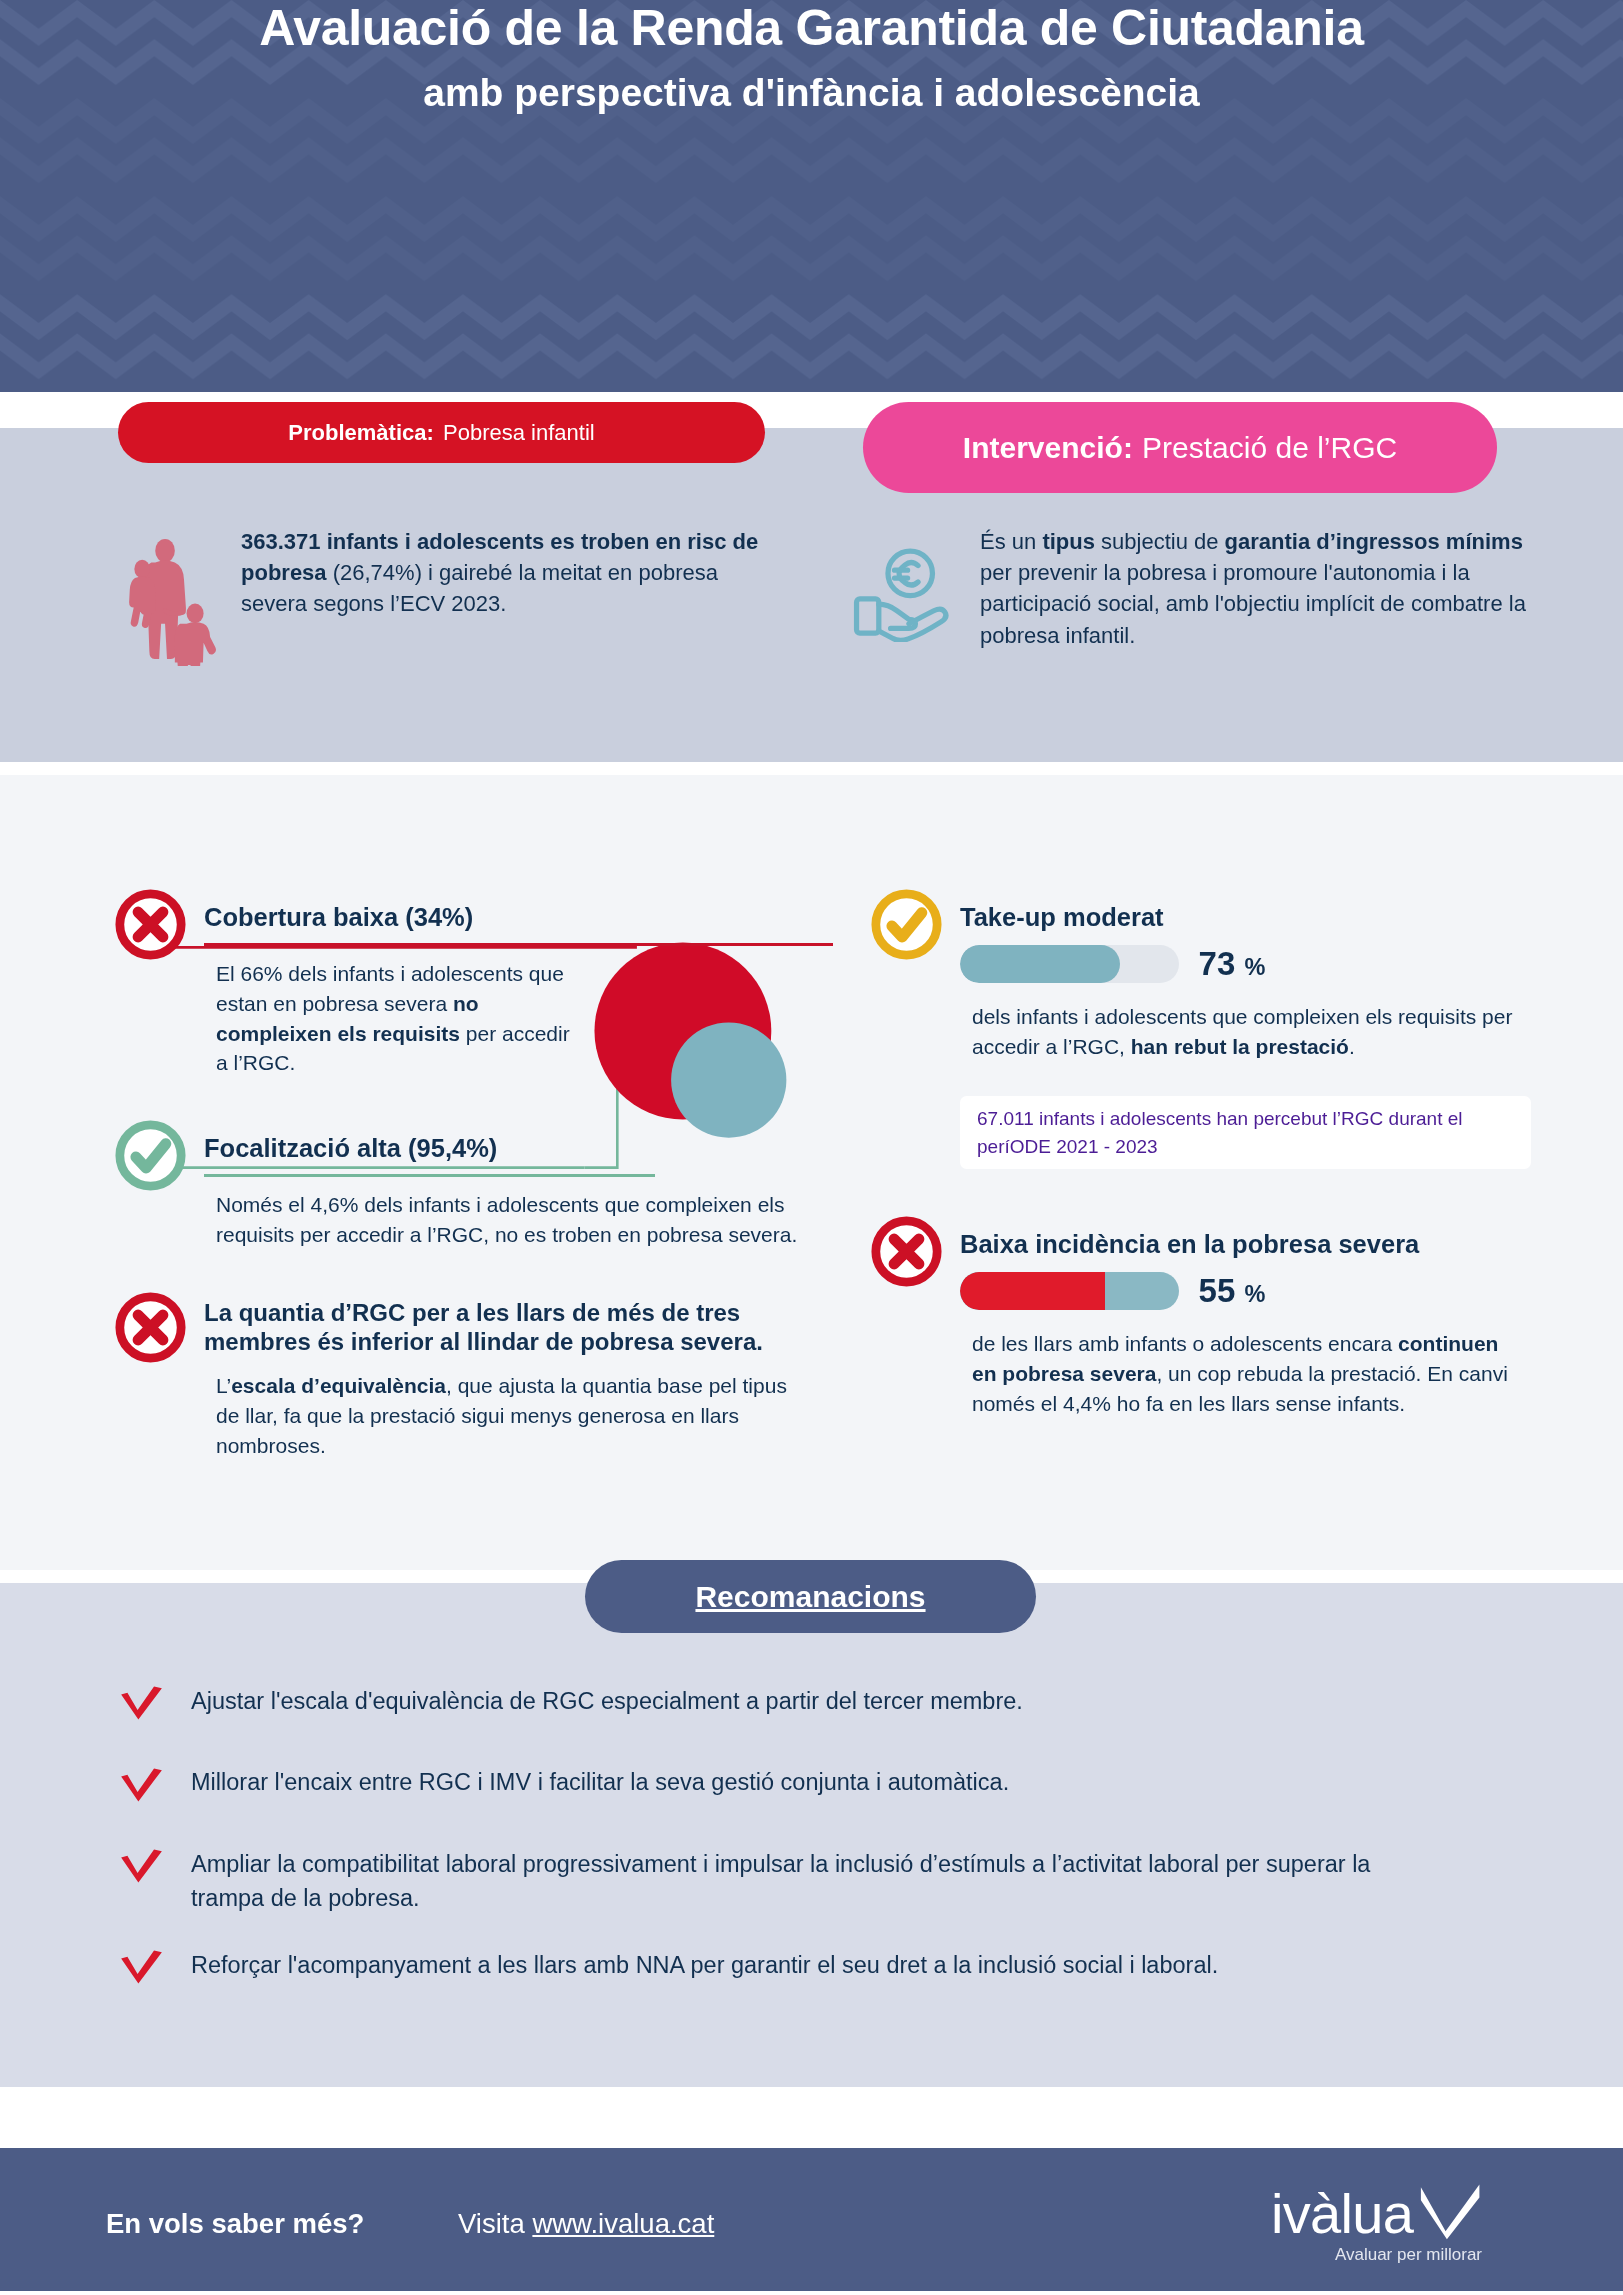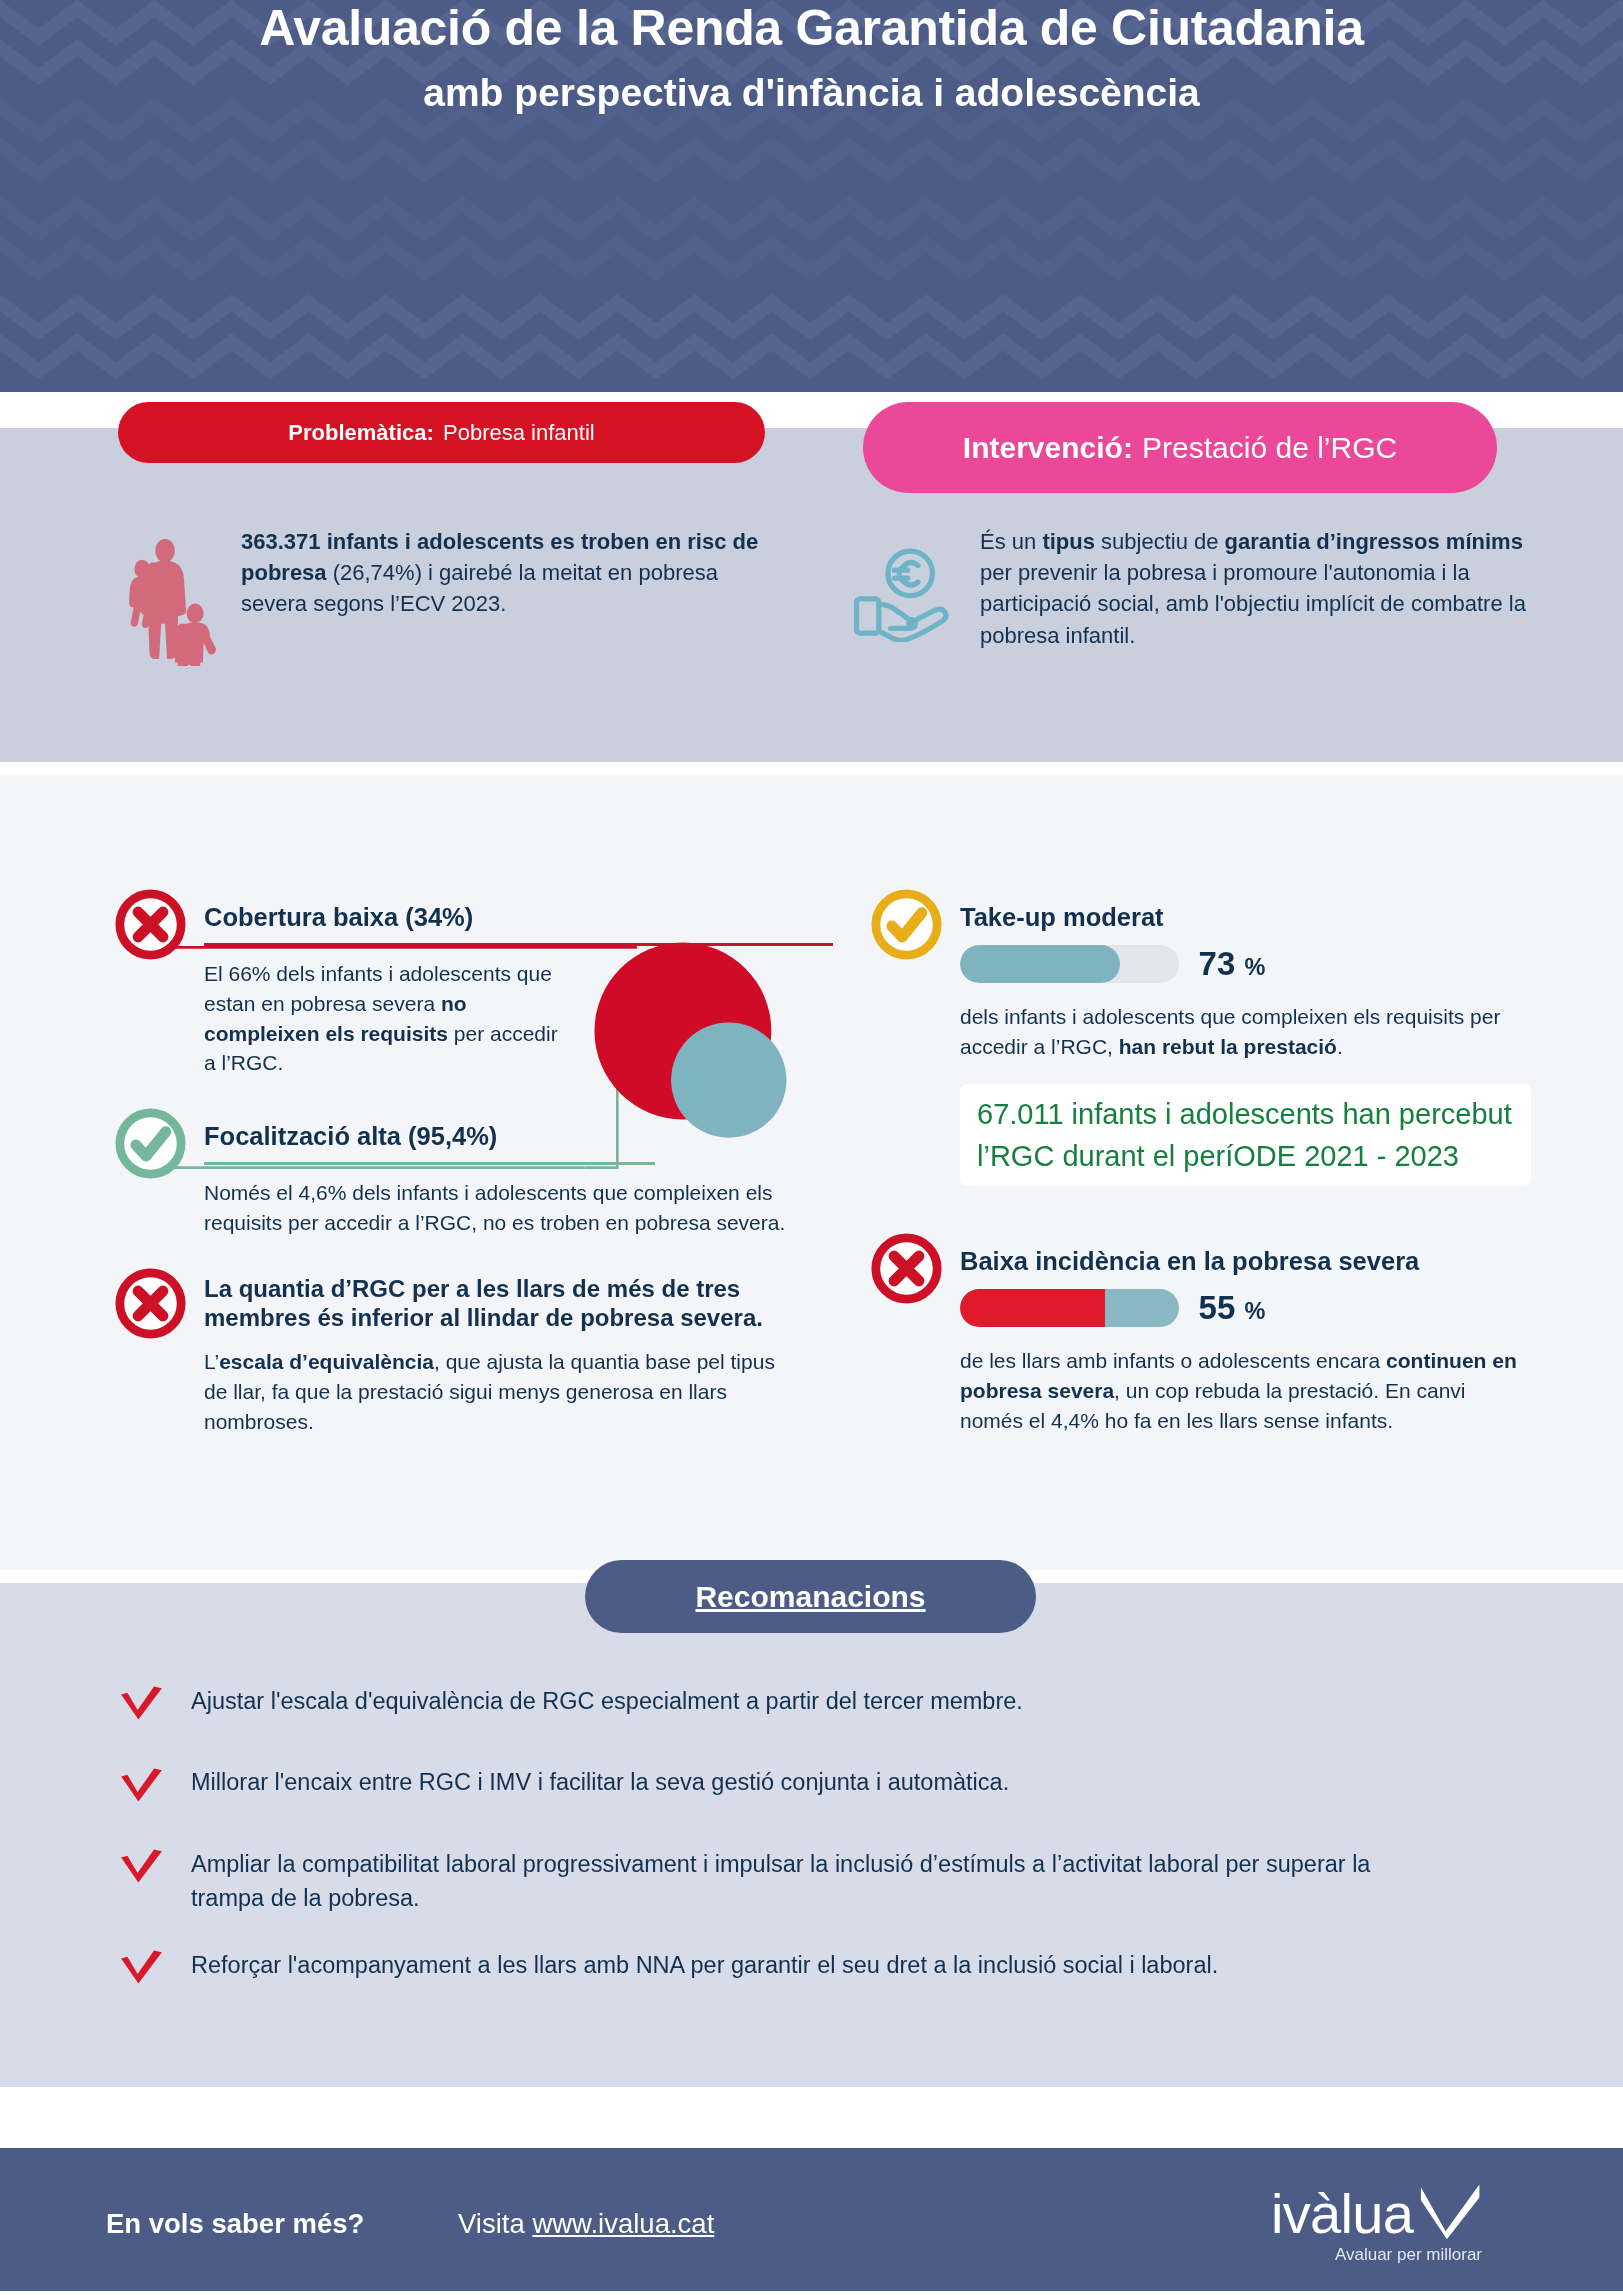--- a/index.html
+++ b/index.html
@@ -98,21 +98,21 @@
   .res-row{position:relative;display:flex;align-items:flex-start;gap:17px;}
   .badge{flex:0 0 73px;width:73px;height:73px;margin-top:-5.2px;}
   .res-content{flex:1;min-width:0;}
   .res-head{
     font-size:25.5px;font-weight:bold;color:#123050;line-height:1.2;
     margin:9.2px 0 0 0;
   }
   .rule{height:2.6px;border:0;margin:10.5px 0 13px 0;}
   .rule-red{background:#c8122a;}
   .rule-green{background:#74b79c;}
-  .res-p{font-size:21px;line-height:1.42;color:#123050;margin:0;}
+  .res-p{font-size:21px;line-height:1.42;color:#123050;margin:12px;}
   .res-p b{font-weight:bold;}
 
   
   .circles{
     position:absolute;left:451px;top:43px;width:262px;height:262px;
     pointer-events:none;
   }
 
   
   .connectors{position:absolute;left:0;top:0;width:719px;height:497px;pointer-events:none;}
@@ -125,21 +125,21 @@
   .bar-fill{height:100%;border-radius:653px;position:absolute;left:0;top:0;}
   .bar-fill-teal{background:#7fb3c0;}
   .bar-fill-red{background:#e01b2b;border-radius:653px 0 0 653px;}
   .bar-fill-tealfull{background:#8ab8c4;}
   .bar-pct{font-size:33px;font-weight:bold;color:#123050;white-space:nowrap;}
   .bar-pct .sm{font-size:23.5px;font-weight:bold;}
 
   .callout{
     background:#ffffff;border-radius:6.5px;
     padding:9.2px 17px;margin-top:22px;display:inline-block;
-    font-size:29px;line-height:1.45;color:#15803d;
+    font-size:19px;line-height:1.45;color:#4c1d95;
   }
 
   
   .band-reco{
     position:absolute;left:0;top:1583px;width:1623px;height:504px;
     background:#d8dce8;
   }
   .pill-reco{
     left:585px;top:-23px;width:451px;height:73px;font-size:30px;text-decoration:underline;
   }

